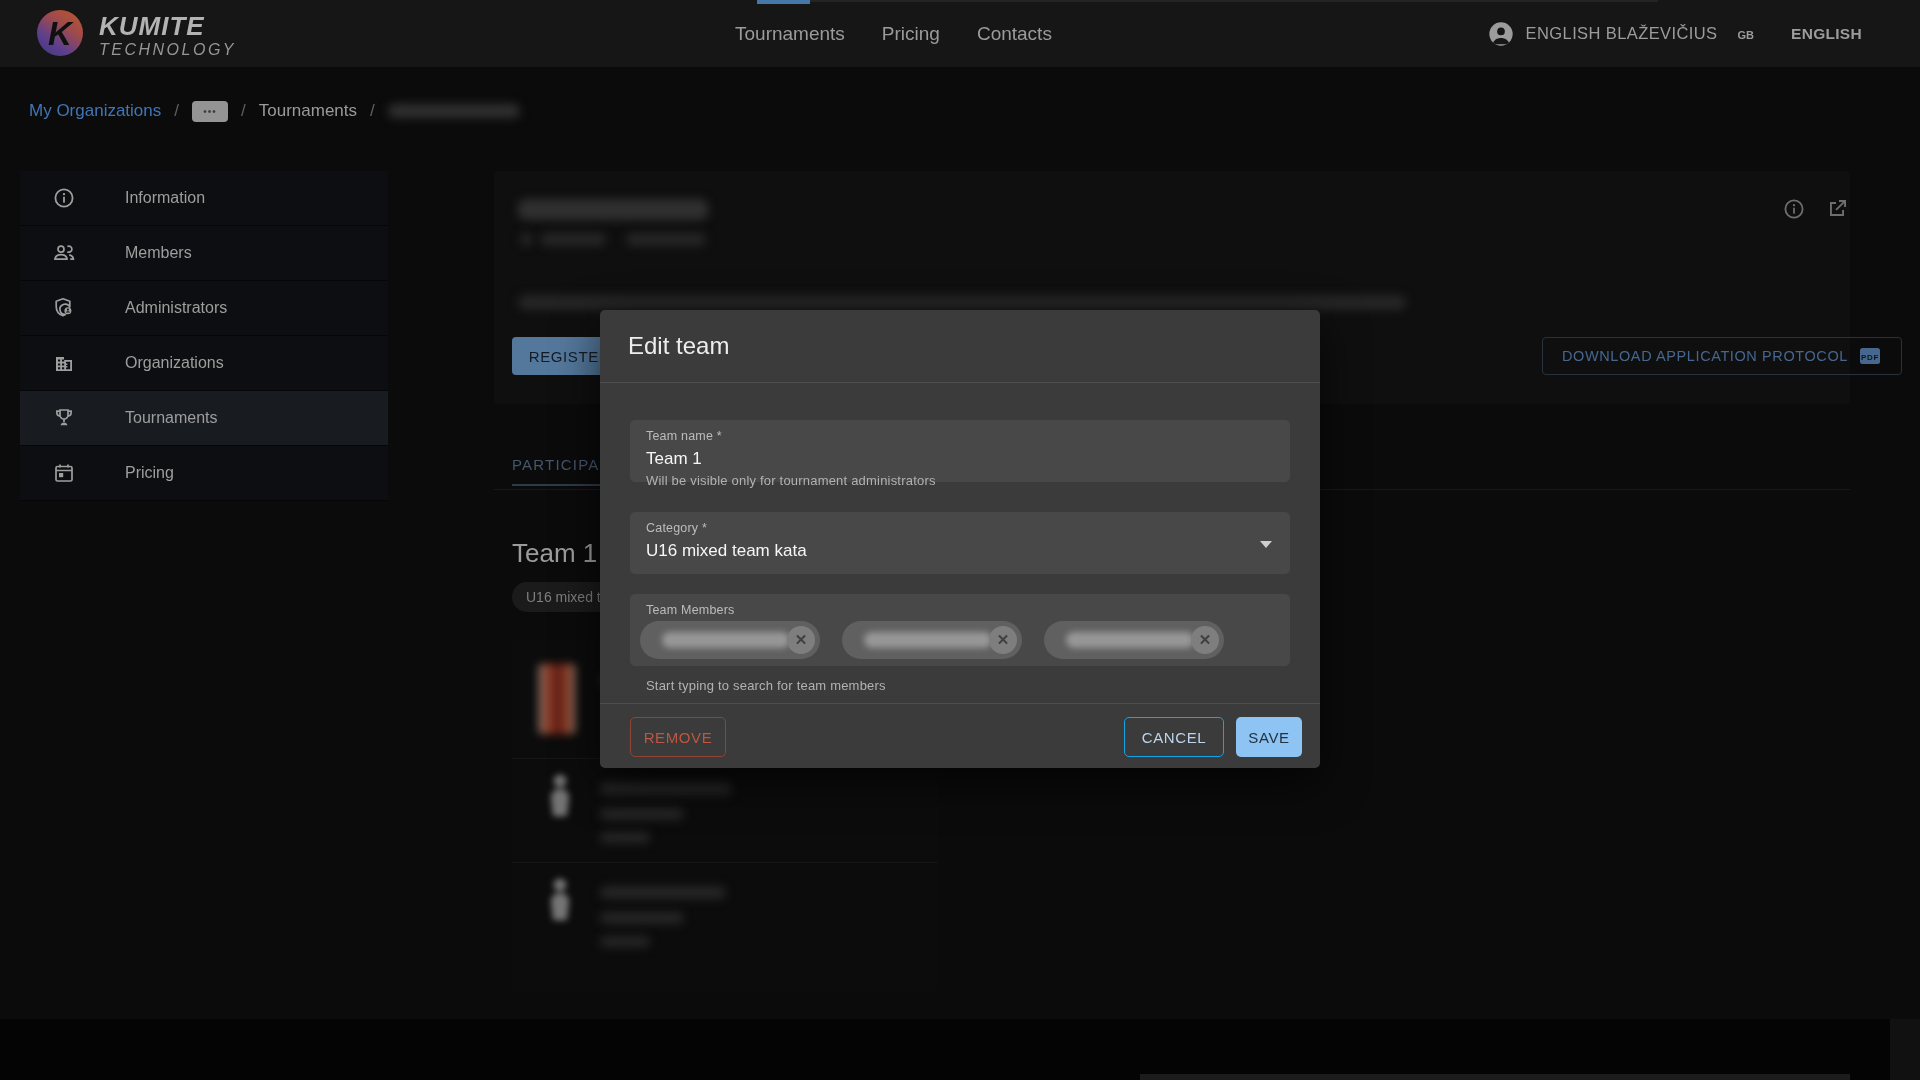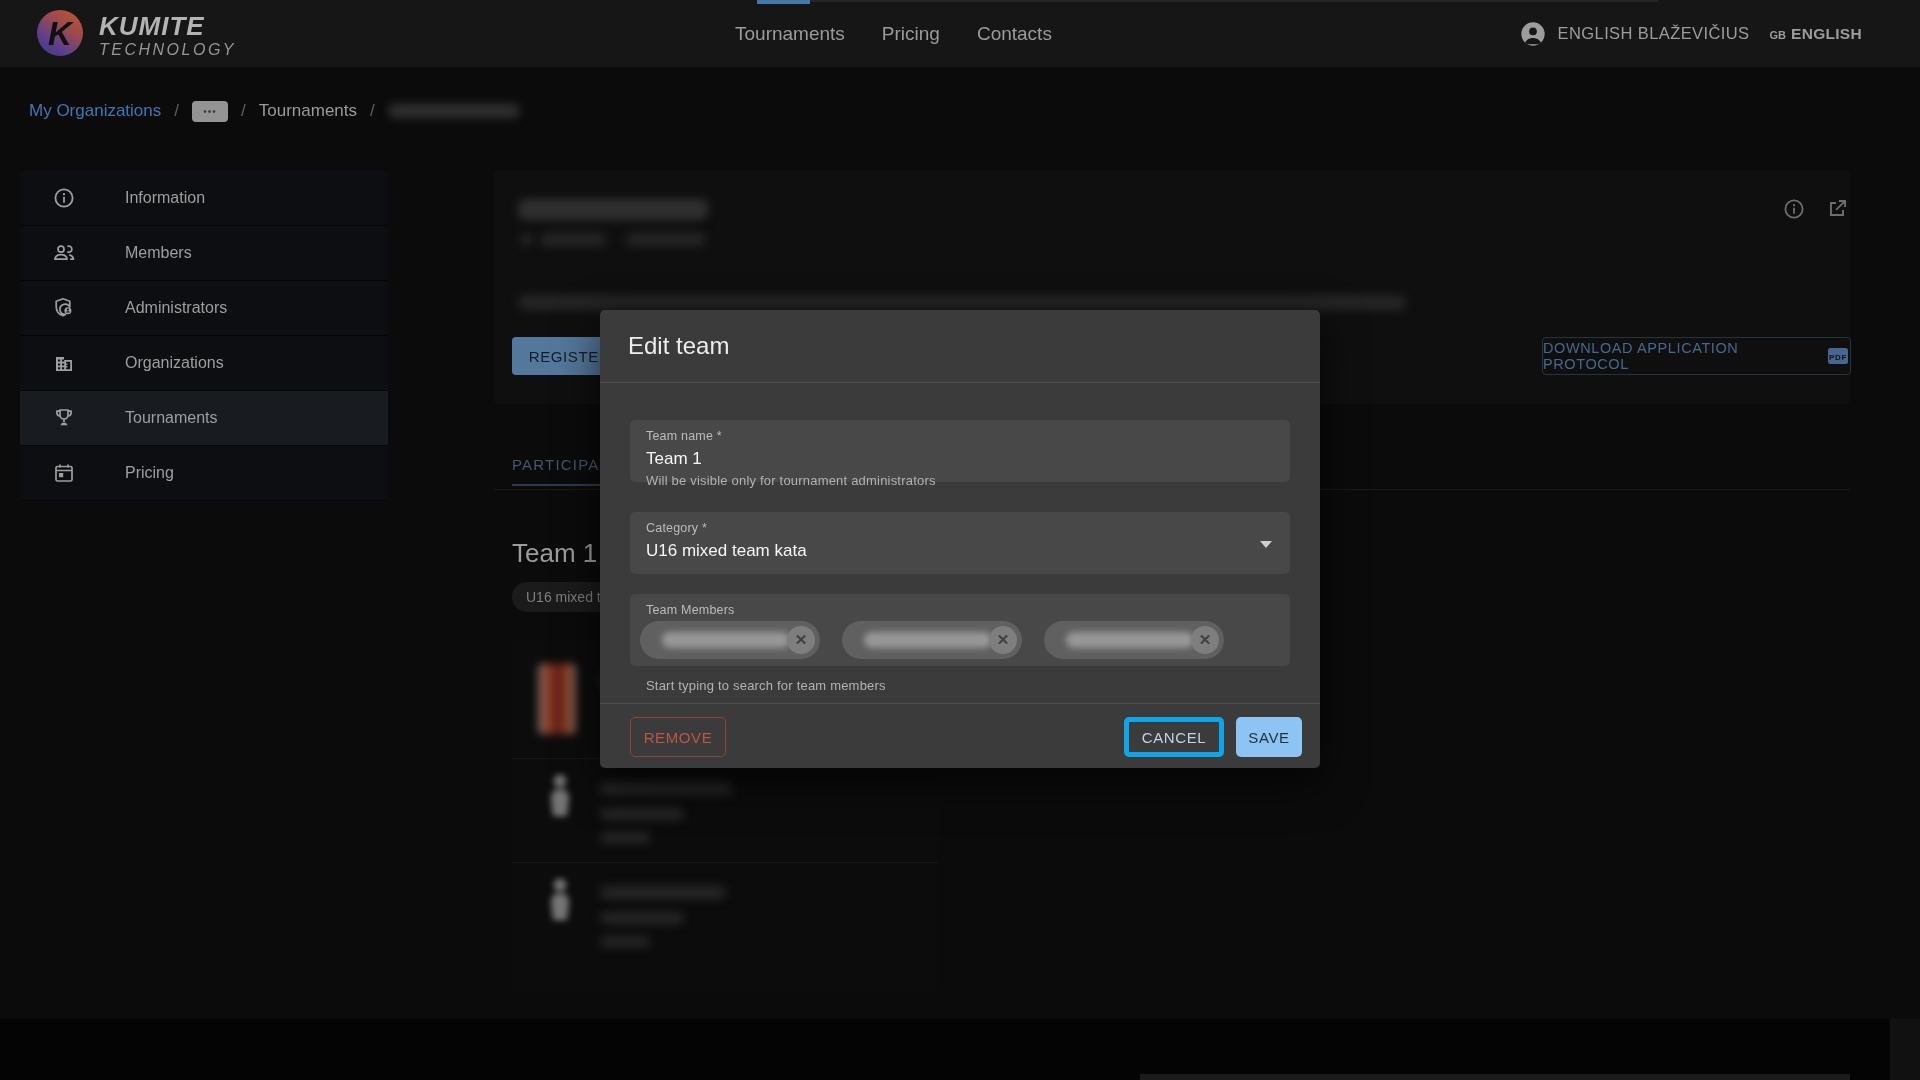--- a/index.html
+++ b/index.html
@@ -16,21 +16,21 @@
   .brand-name{font-size:26px;font-weight:700;font-style:italic;color:#b3b3b3;letter-spacing:1px;line-height:1;}
   .brand-sub{font-size:16px;font-style:italic;color:#969696;letter-spacing:2.5px;line-height:1;margin-top:3px;text-align:right;}
   .nav-links{position:absolute;left:735px;top:0;height:67px;display:flex;align-items:center;gap:37px;}
   .nav-link{font-size:19px;color:#9b9b9b;cursor:pointer;}
   .loadbar-track{position:absolute;left:757px;top:0;width:901px;height:2px;background:#242424;}
   .loadbar-fill{position:absolute;left:757px;top:0;width:53px;height:4px;background:#4577a8;}
   .nav-user{position:absolute;right:58px;top:0;height:67px;display:flex;align-items:center;}
   .user-name{font-size:16.5px;font-weight:500;color:#9c9c9c;letter-spacing:.4px;margin-left:11px;}
   .lang{display:flex;align-items:baseline;margin-left:20px;gap:5px;}
   .lang-code{font-size:11px;font-weight:700;color:#9c9c9c;}
-  .lang-label{font-size:15.5px;font-weight:600;color:#9c9c9c;letter-spacing:.3px;}
+  .lang-label{font-size:15.5px;font-weight:600;color:#9c9c9c;letter-spacing:.3px;margin-left:32px;}
 
   
   .breadcrumb{position:absolute;left:29px;top:98px;height:26px;display:flex;align-items:center;gap:13px;font-size:17px;}
   .bc-link{color:#4076b6;cursor:pointer;}
   .bc-sep{color:#5f5f5f;}
   .bc-ellipsis{background:#949494;color:#3c3c3c;border-radius:4px;width:36px;height:21px;display:flex;align-items:center;justify-content:center;font-size:10px;letter-spacing:1px;cursor:pointer;}
   .bc-current{color:#9a9a9a;}
 
   
   .redact{background:#303030;border-radius:8px;filter:blur(5px);}
@@ -40,21 +40,21 @@
   .sidebar{position:absolute;left:20px;top:171px;width:368px;}
   .side-item{height:55px;background:#0d0e11;border-bottom:1px solid #060606;display:flex;align-items:center;padding-left:32px;gap:49px;cursor:pointer;box-sizing:border-box;}
   .side-item.selected{background:#181b20;}
   .side-label{font-size:16px;color:#9e9e9e;}
   .side-icon{width:24px;height:24px;display:flex;align-items:center;justify-content:center;}
 
   
   .head-card{position:absolute;left:494px;top:171px;width:1356px;height:233px;background:#0f0f0f;border-radius:4px;}
   .btn-register{position:absolute;left:18px;top:166px;width:115px;height:38px;background:#54789c;border-radius:4px;
     display:flex;align-items:center;justify-content:center;font-size:15px;font-weight:500;letter-spacing:.6px;color:#131c26;cursor:pointer;}
-  .btn-download{position:absolute;left:1048px;top:166px;width:309px;height:38px;border:1px solid #27323f;border-radius:4px;box-sizing:border-box;
+  .btn-download{position:absolute;left:1048px;top:166px;width:360px;height:38px;border:1px solid #27323f;border-radius:4px;box-sizing:border-box;
     display:flex;align-items:center;justify-content:center;gap:10px;font-size:14.5px;font-weight:500;letter-spacing:.6px;color:#47678e;cursor:pointer;}
   .head-icons{position:absolute;left:1288px;top:26px;display:flex;gap:19px;}
   .icon-btn{width:24px;height:24px;cursor:pointer;}
 
   
   .tab-row-line{position:absolute;left:494px;top:489px;width:1356px;height:1px;background:#191919;}
   .tab-participants{position:absolute;left:512px;top:456px;font-size:15px;font-weight:500;letter-spacing:1.2px;color:#46566c;padding-bottom:11px;border-bottom:2px solid #2d3b4a;cursor:pointer;}
 
   
   .team-title{position:absolute;left:512px;top:538px;font-size:26px;color:#9c9c9c;}
@@ -82,21 +82,21 @@
   .caret{position:absolute;right:18px;top:29px;width:0;height:0;border-left:6px solid transparent;border-right:6px solid transparent;border-top:7px solid #cfcfcf;cursor:pointer;}
   .helper{position:absolute;left:46px;font-size:13px;color:#b2b2b2;letter-spacing:.2px;}
   .chips-row{position:absolute;left:40px;top:311px;display:flex;gap:22px;}
   .chip{width:180px;height:38px;background:#606060;border-radius:19px;position:relative;}
   .chip-name{position:absolute;left:22px;top:11px;width:128px;height:16px;background:#979797;border-radius:8px;filter:blur(3px);}
   .chip-x{position:absolute;right:5px;top:5px;width:28px;height:28px;border-radius:50%;background:#7e7e7e;color:#404040;
     display:flex;align-items:center;justify-content:center;font-size:15px;font-weight:700;cursor:pointer;}
   .btn{position:absolute;top:407px;height:40px;border-radius:5px;display:flex;align-items:center;justify-content:center;
     font-size:15px;font-weight:500;letter-spacing:.6px;box-sizing:border-box;cursor:pointer;}
   .btn-remove{left:30px;width:96px;border:1px solid #8f4434;color:#bd5742;}
-  .btn-cancel{left:524px;width:100px;border:5px solid #0ea5e9;color:#bdd4ee;}
+  .btn-cancel{left:524px;width:100px;border:1px solid #0ea5e9;color:#bdd4ee;}
   .btn-save{left:636px;width:66px;background:#8ec4f4;color:#24323f;}
 </style>
 </head>
 <body>
 
 <div id="app">
 
   <div class="nav">
     <div class="logo-mark">
         <span>K</span>

